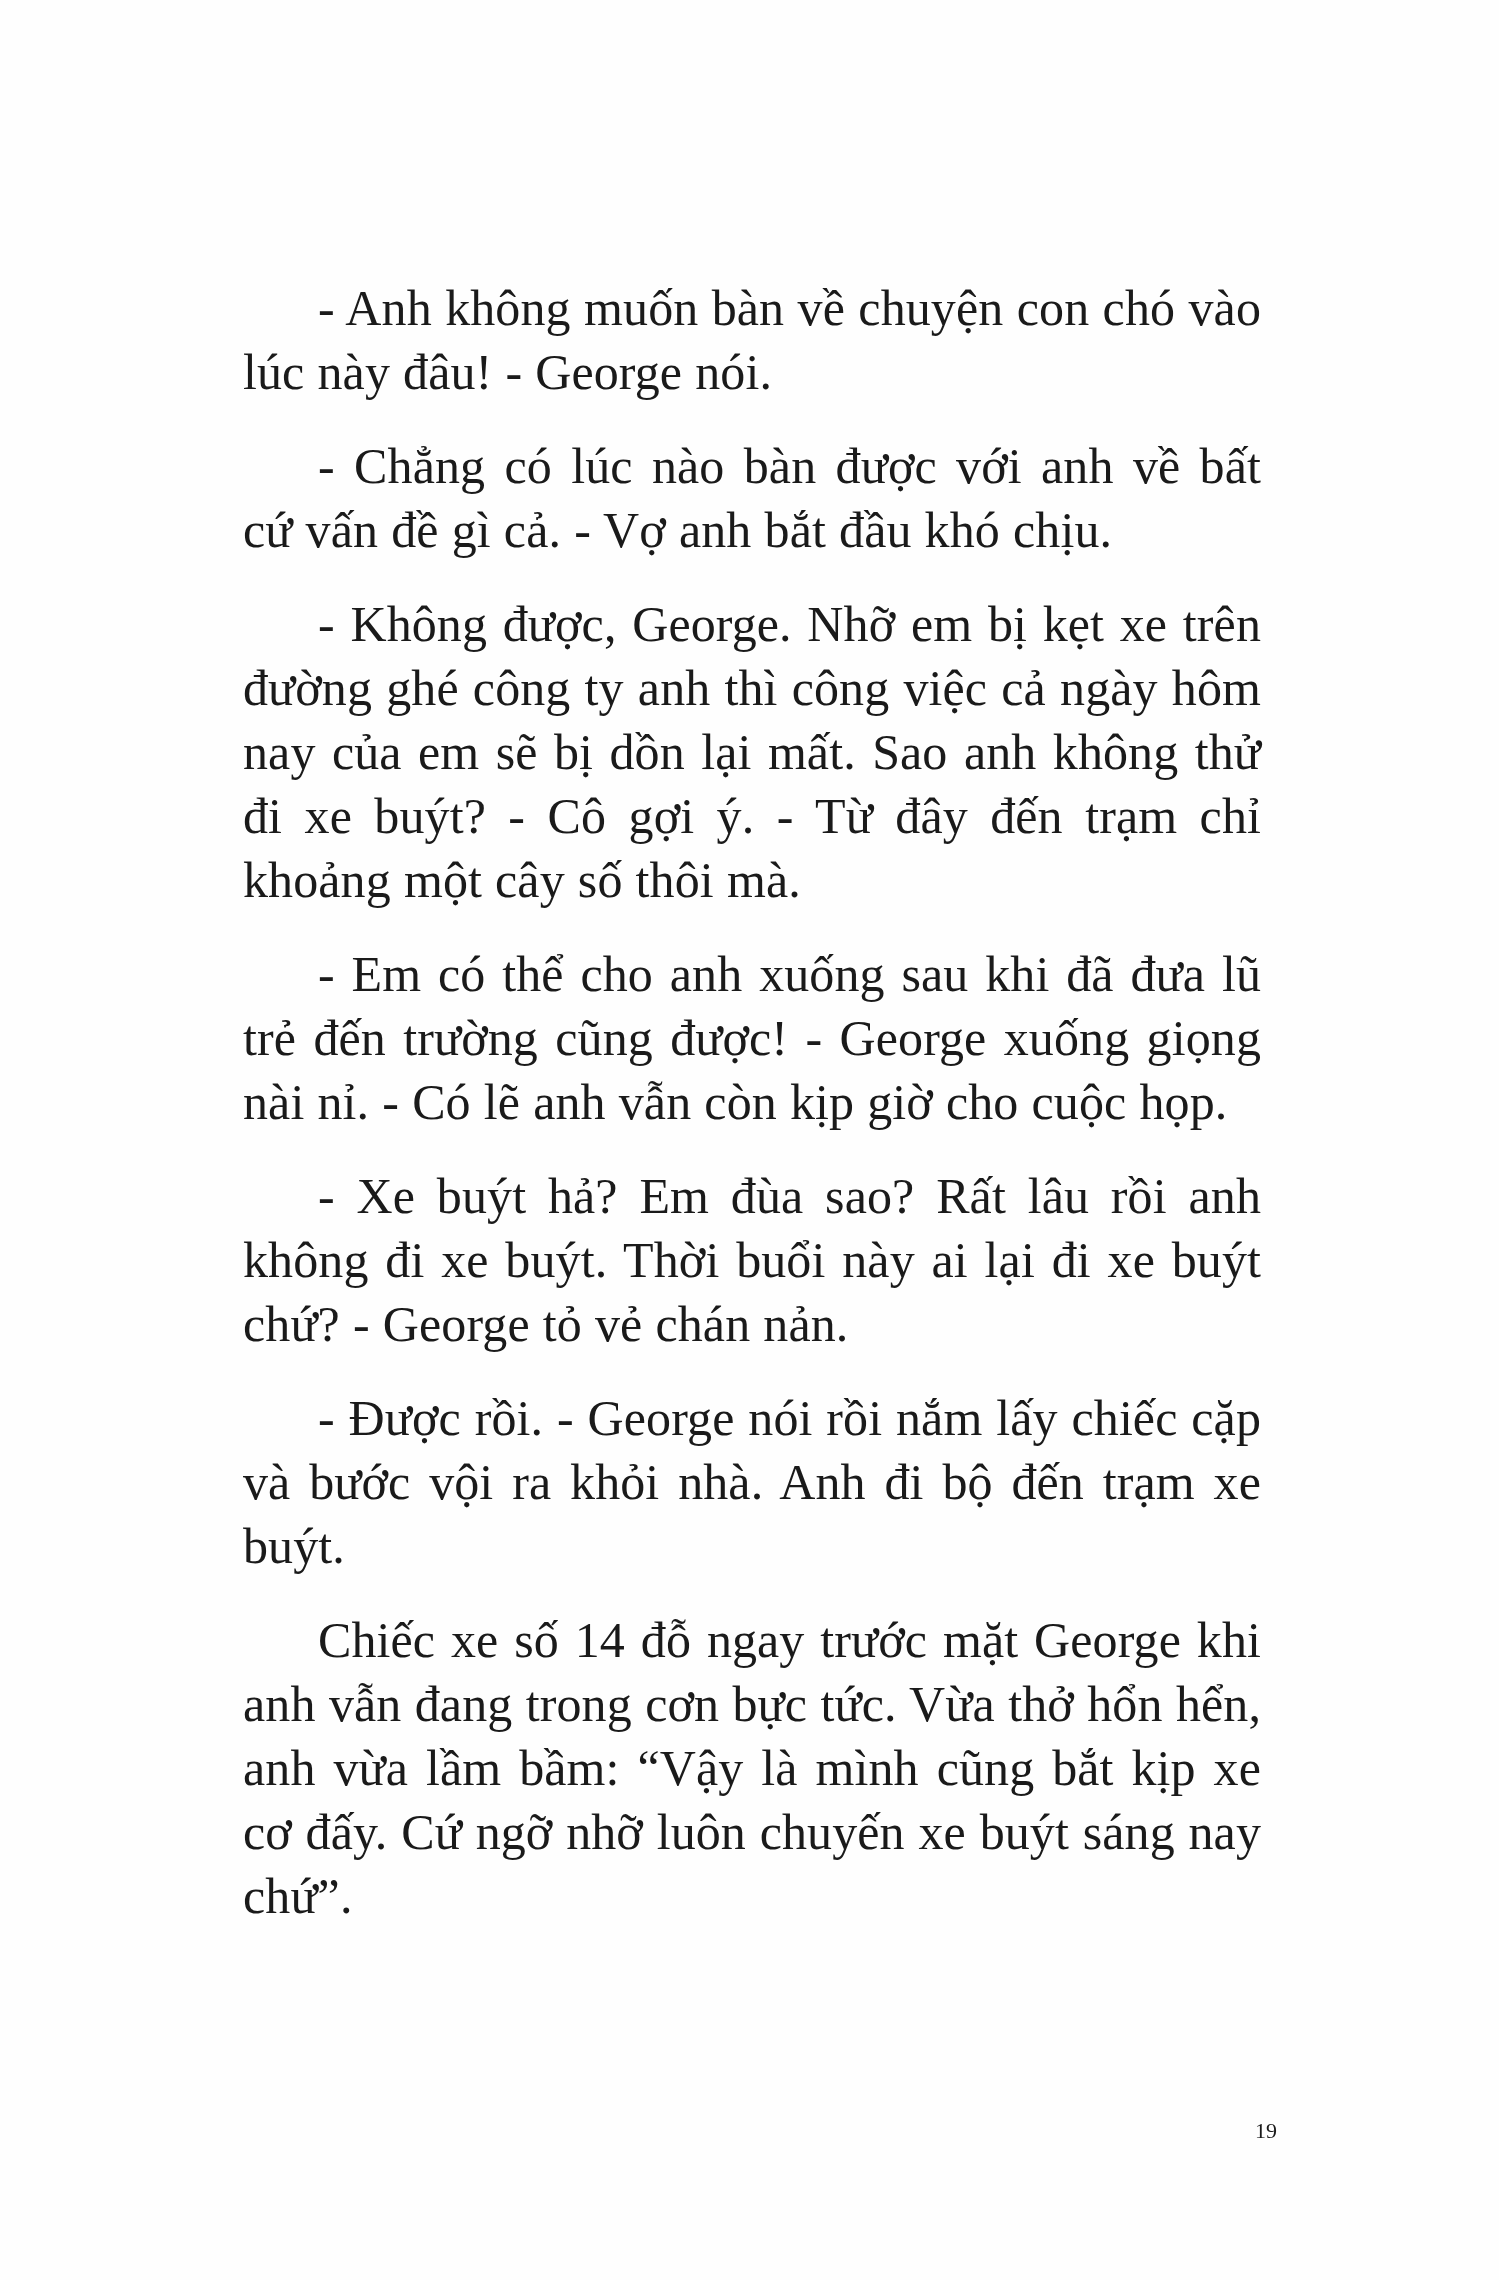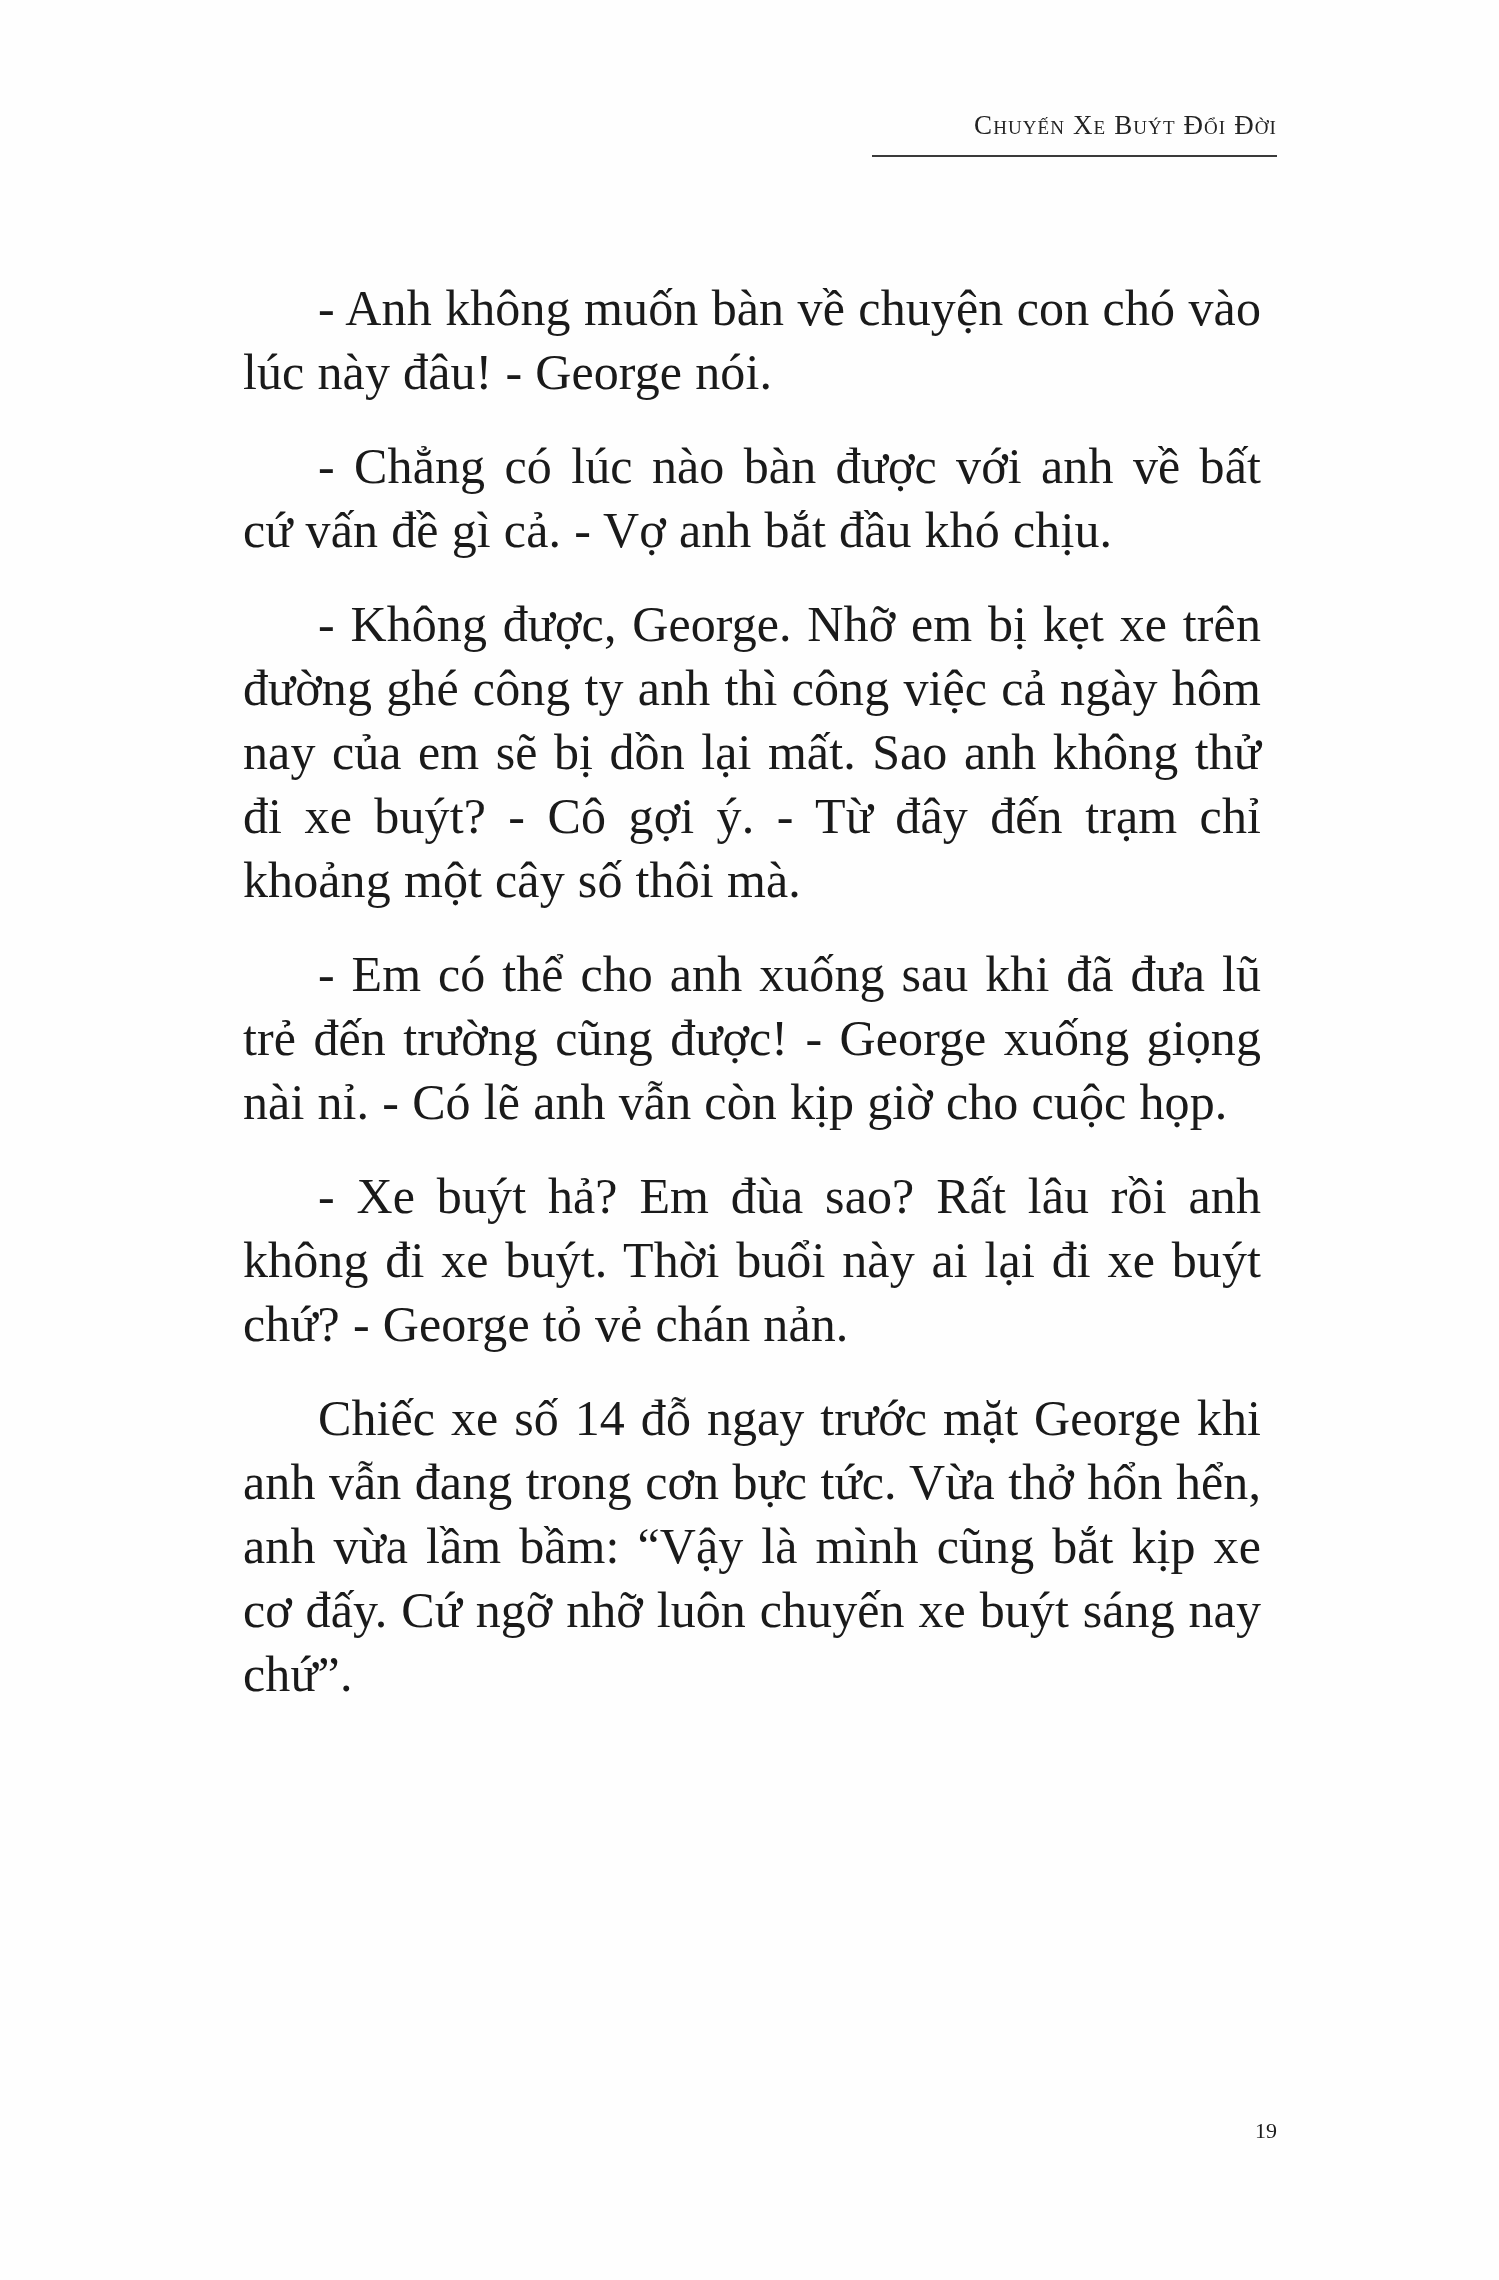--- a/index.html
+++ b/index.html
@@ -79,29 +79,26 @@
     font-family: "Liberation Serif", serif;
     font-size: 22px;
     color: #1a1a1a;
   }
 </style>
 </head>
 <body>
 
 <div class="page">
 
-  <div class="header">
-    <div class="header-title">Chuyến Xe Buýt Đổi Đời</div>
-    <div class="header-rule"></div>
-  </div>
 
   <div class="content">
     <p class="para">- Anh không muốn bàn về chuyện con chó vào lúc này đâu! - George nói.</p>
     <p class="para">- Chẳng có lúc nào bàn được với anh về bất cứ vấn đề gì cả. - Vợ anh bắt đầu khó chịu.</p>
     <p class="para">- Không được, George. Nhỡ em bị kẹt xe trên đường ghé công ty anh thì công việc cả ngày hôm nay của em sẽ bị dồn lại mất. Sao anh không thử đi xe buýt? - Cô gợi ý. - Từ đây đến trạm chỉ khoảng một cây số thôi mà.</p>
     <p class="para">- Em có thể cho anh xuống sau khi đã đưa lũ trẻ đến trường cũng được! -  George xuống giọng nài nỉ. - Có lẽ anh vẫn còn kịp giờ cho cuộc họp.</p>
     <p class="para">- Xe buýt hả? Em đùa sao? Rất lâu rồi anh không đi xe buýt. Thời buổi này ai lại đi xe buýt chứ? - George tỏ vẻ chán nản.</p>
+    <p class="para">- Được rồi. - George nói rồi nắm lấy chiếc cặp và bước vội ra khỏi nhà. Anh đi bộ đến trạm xe buýt.</p>
     <p class="para">Chiếc xe số 14 đỗ ngay trước mặt George khi anh vẫn đang trong cơn bực tức. Vừa thở hổn hển, anh vừa lầm bầm: “Vậy là mình cũng bắt kịp xe cơ đấy. Cứ ngỡ nhỡ luôn chuyến xe buýt sáng nay chứ”.</p>
   </div>
 
   <div class="folio">19</div>
 
 </div>
 
 </body></html>

